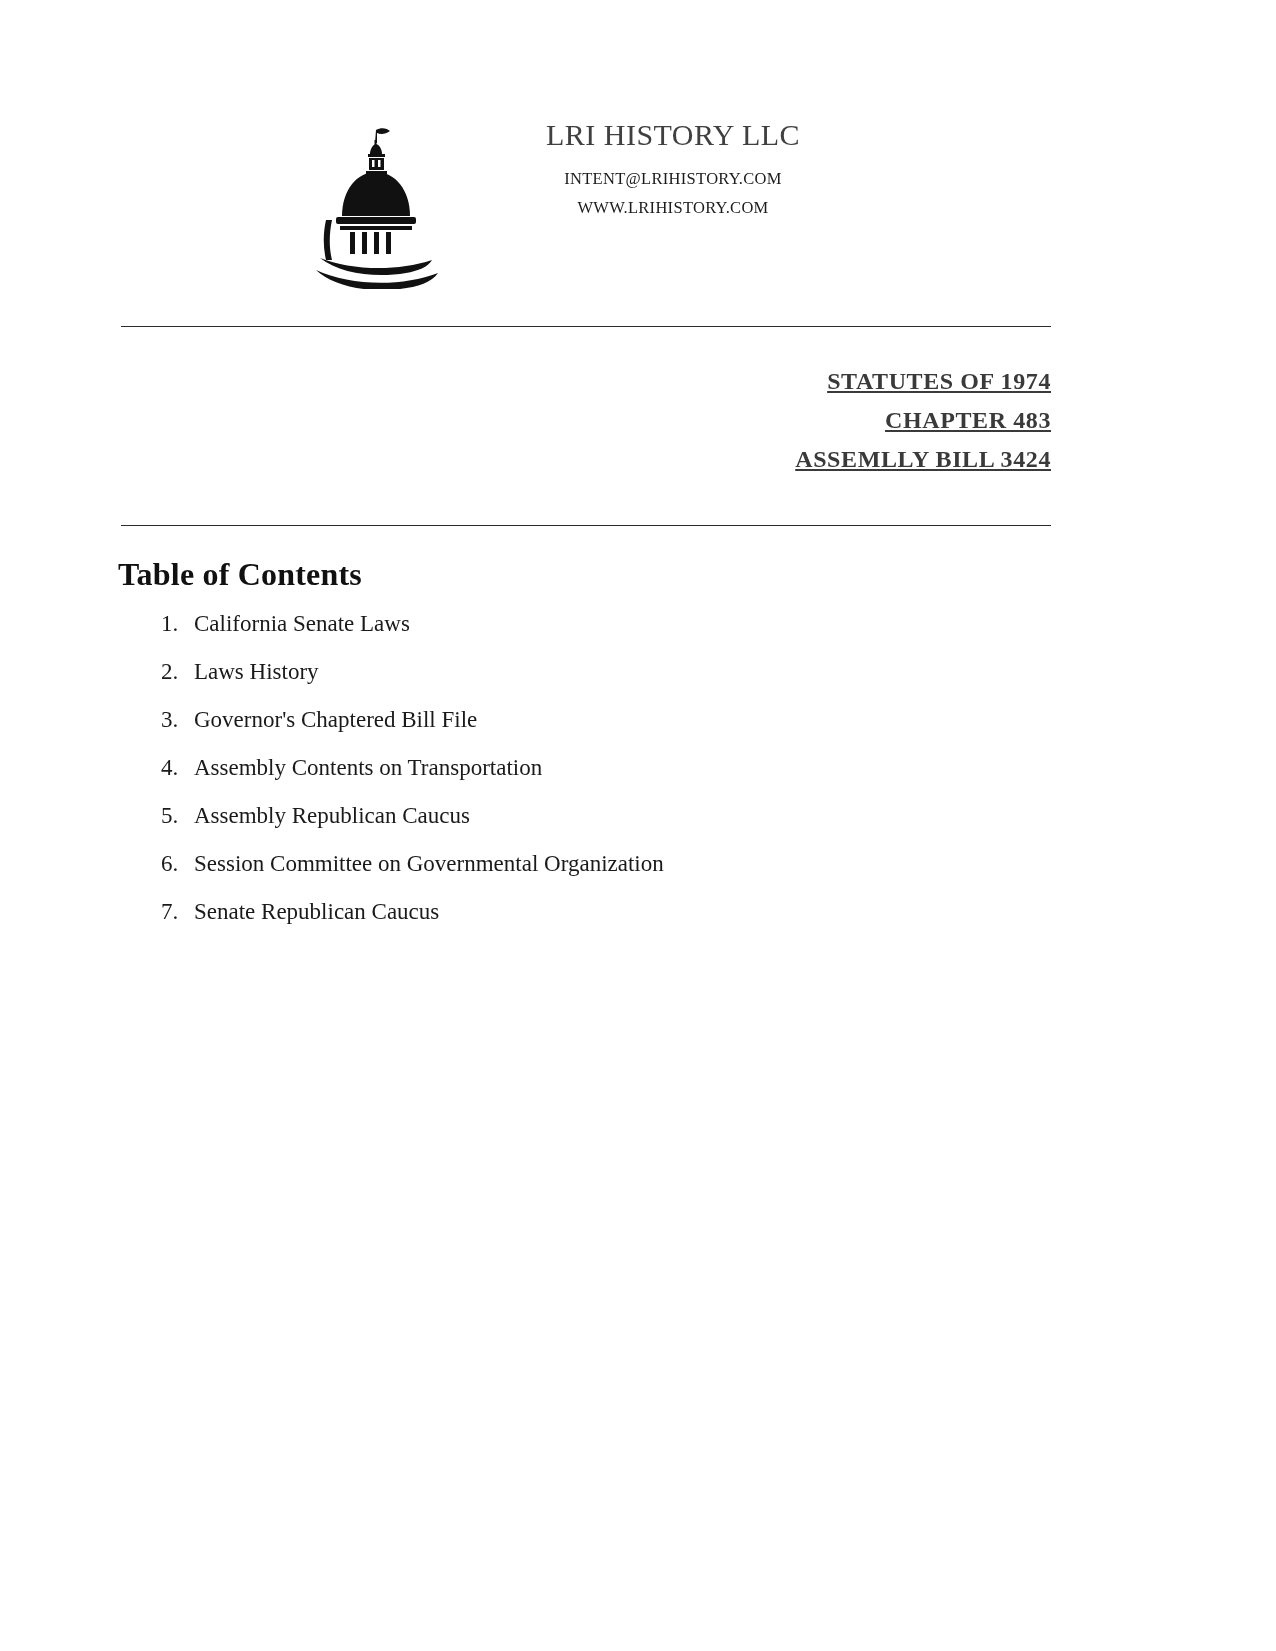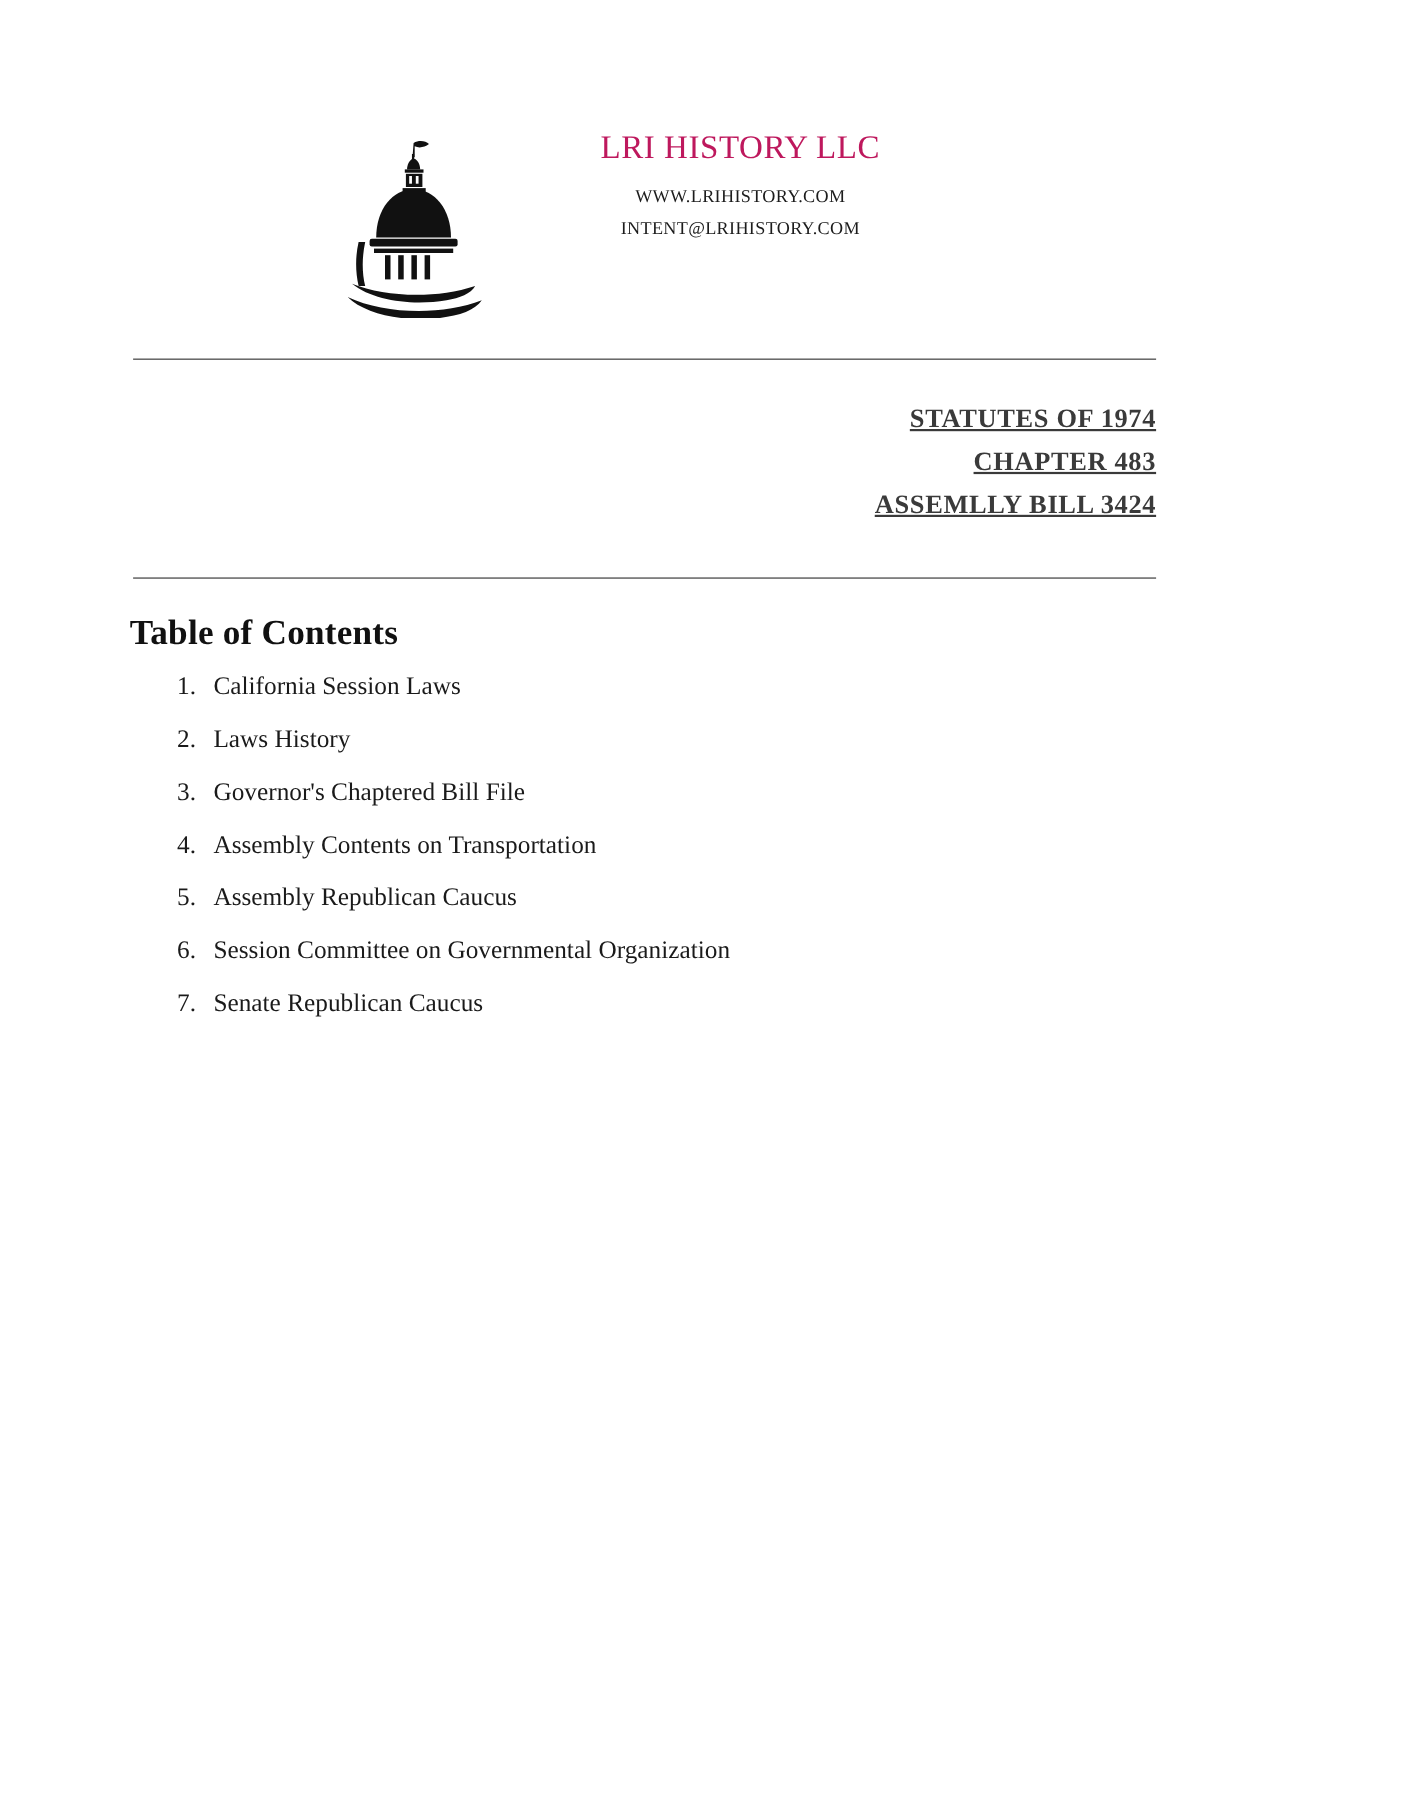--- a/index.html
+++ b/index.html
@@ -43,21 +43,21 @@
   }
   .org-block {
     margin-left: 30px;
     text-align: center;
     width: 360px;
   }
   .org-name {
     font-family: "Liberation Serif", serif;
     font-size: 30px;
     letter-spacing: 0.5px;
-    color: #be185d;
+    color: #404040;
     line-height: 1.1;
     margin-bottom: 14px;
     white-space: nowrap;
   }
   .org-line {
     font-family: "Liberation Serif", serif;
     font-size: 16.5px;
     letter-spacing: 0.3px;
     color: #1c1c1c;
     line-height: 1.75;
@@ -163,40 +163,40 @@
           <path d="M14 134 c30 12 76 14 112 2 c-4 7 -14 11 -26 13 c-30 5 -66 1 -86 -15 z"></path>
           <path d="M10 146 c34 16 86 17 122 3 c-6 9 -20 14 -38 16 c-32 4 -68 -3 -84 -19 z"></path>
 
           <path d="M26 96 c-3 14 -3 28 0 40 l-6 0 c-3 -13 -3 -27 0 -40 z"></path>
         </g>
       </svg>
     </div>
 
     <div class="org-block">
       <div class="org-name">LRI HISTORY LLC</div>
+      <div class="org-line">INTENT@LRIHISTORY.COM</div>
       <div class="org-line">WWW.LRIHISTORY.COM</div>
-      <div class="org-line">INTENT@LRIHISTORY.COM</div>
     </div>
 
   </div>
 
   <div class="rule rule-top"></div>
 
   <div class="title-block">
     <div>STATUTES OF 1974</div>
     <div>CHAPTER  483</div>
     <div>ASSEMLLY BILL 3424</div>
   </div>
 
   <div class="rule rule-bottom"></div>
 
   <div class="toc-heading">Table of Contents</div>
 
   <ol class="toc">
-    <li>California Session Laws</li>
+    <li>California Senate Laws</li>
     <li>Laws History</li>
     <li>Governor's Chaptered Bill File</li>
     <li>Assembly Contents on Transportation</li>
     <li>Assembly Republican Caucus</li>
     <li>Session Committee on Governmental Organization</li>
     <li>Senate Republican Caucus</li>
   </ol>
 
 </div>
 

